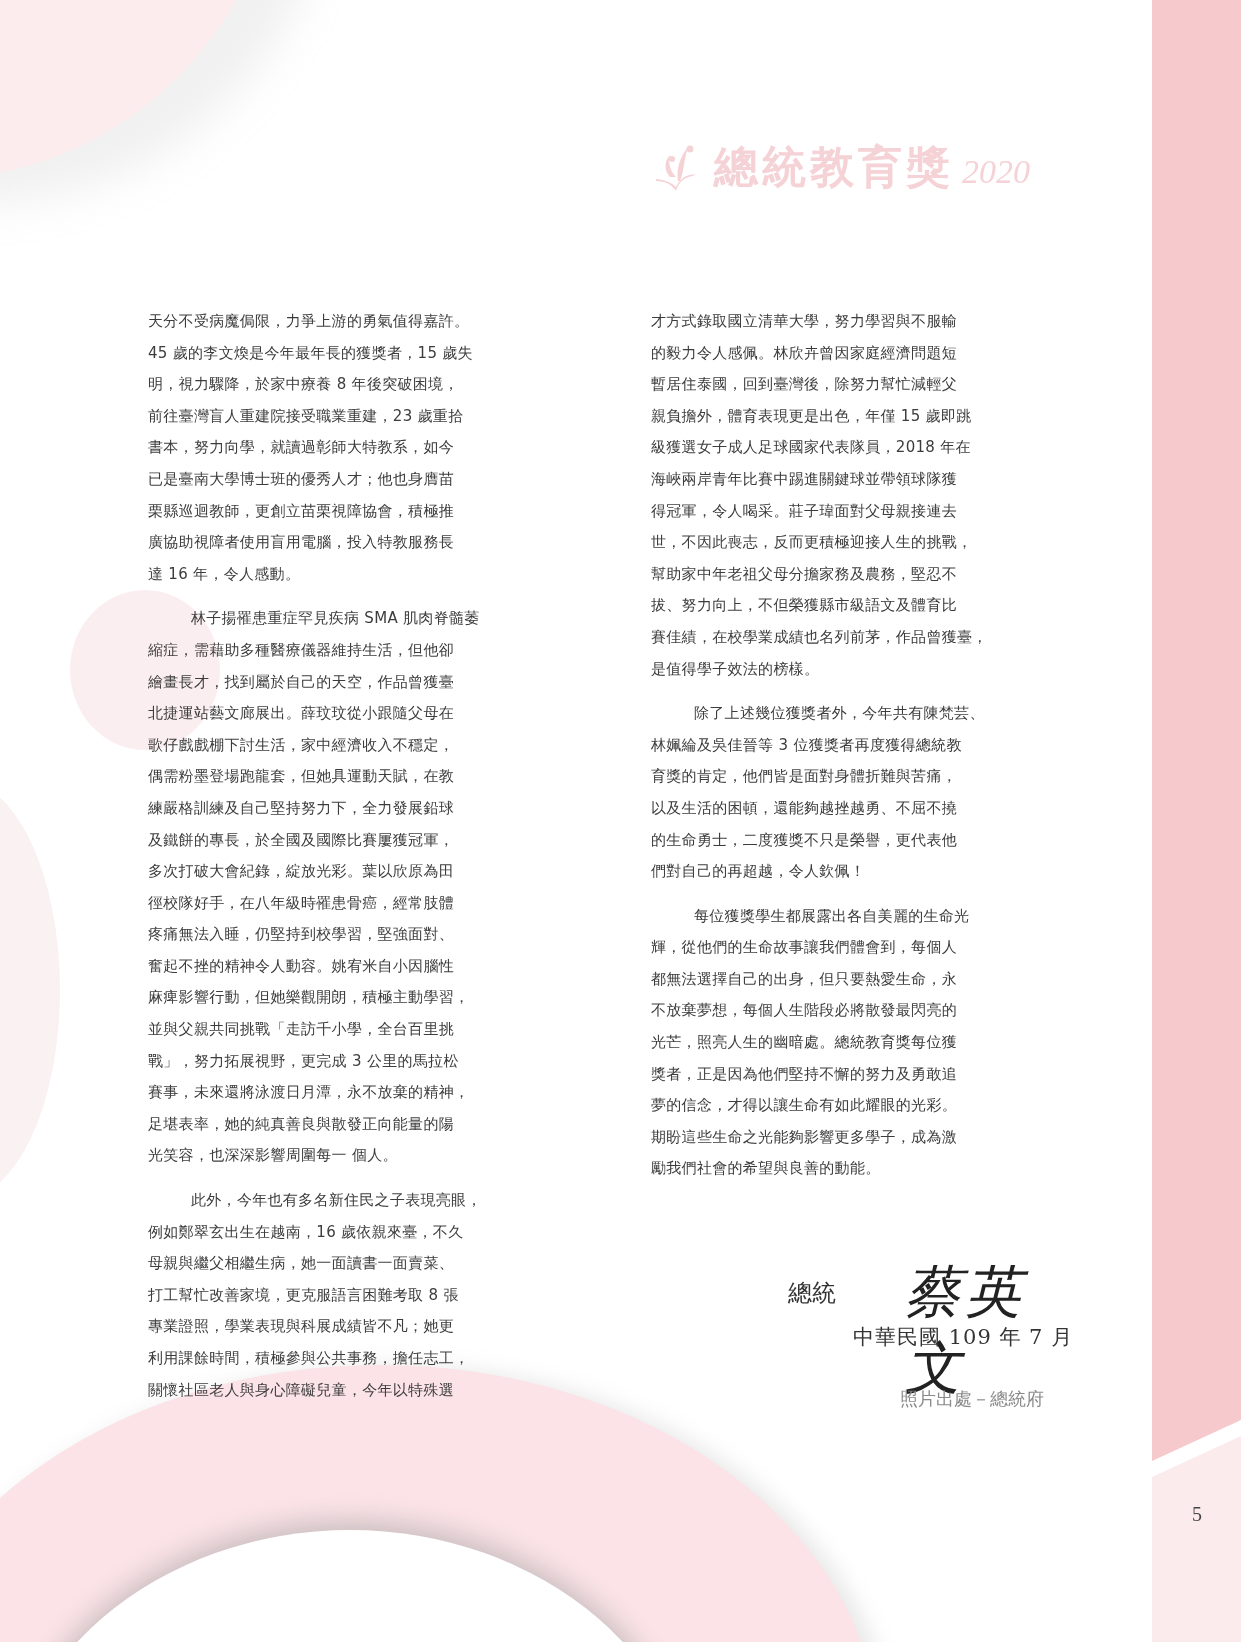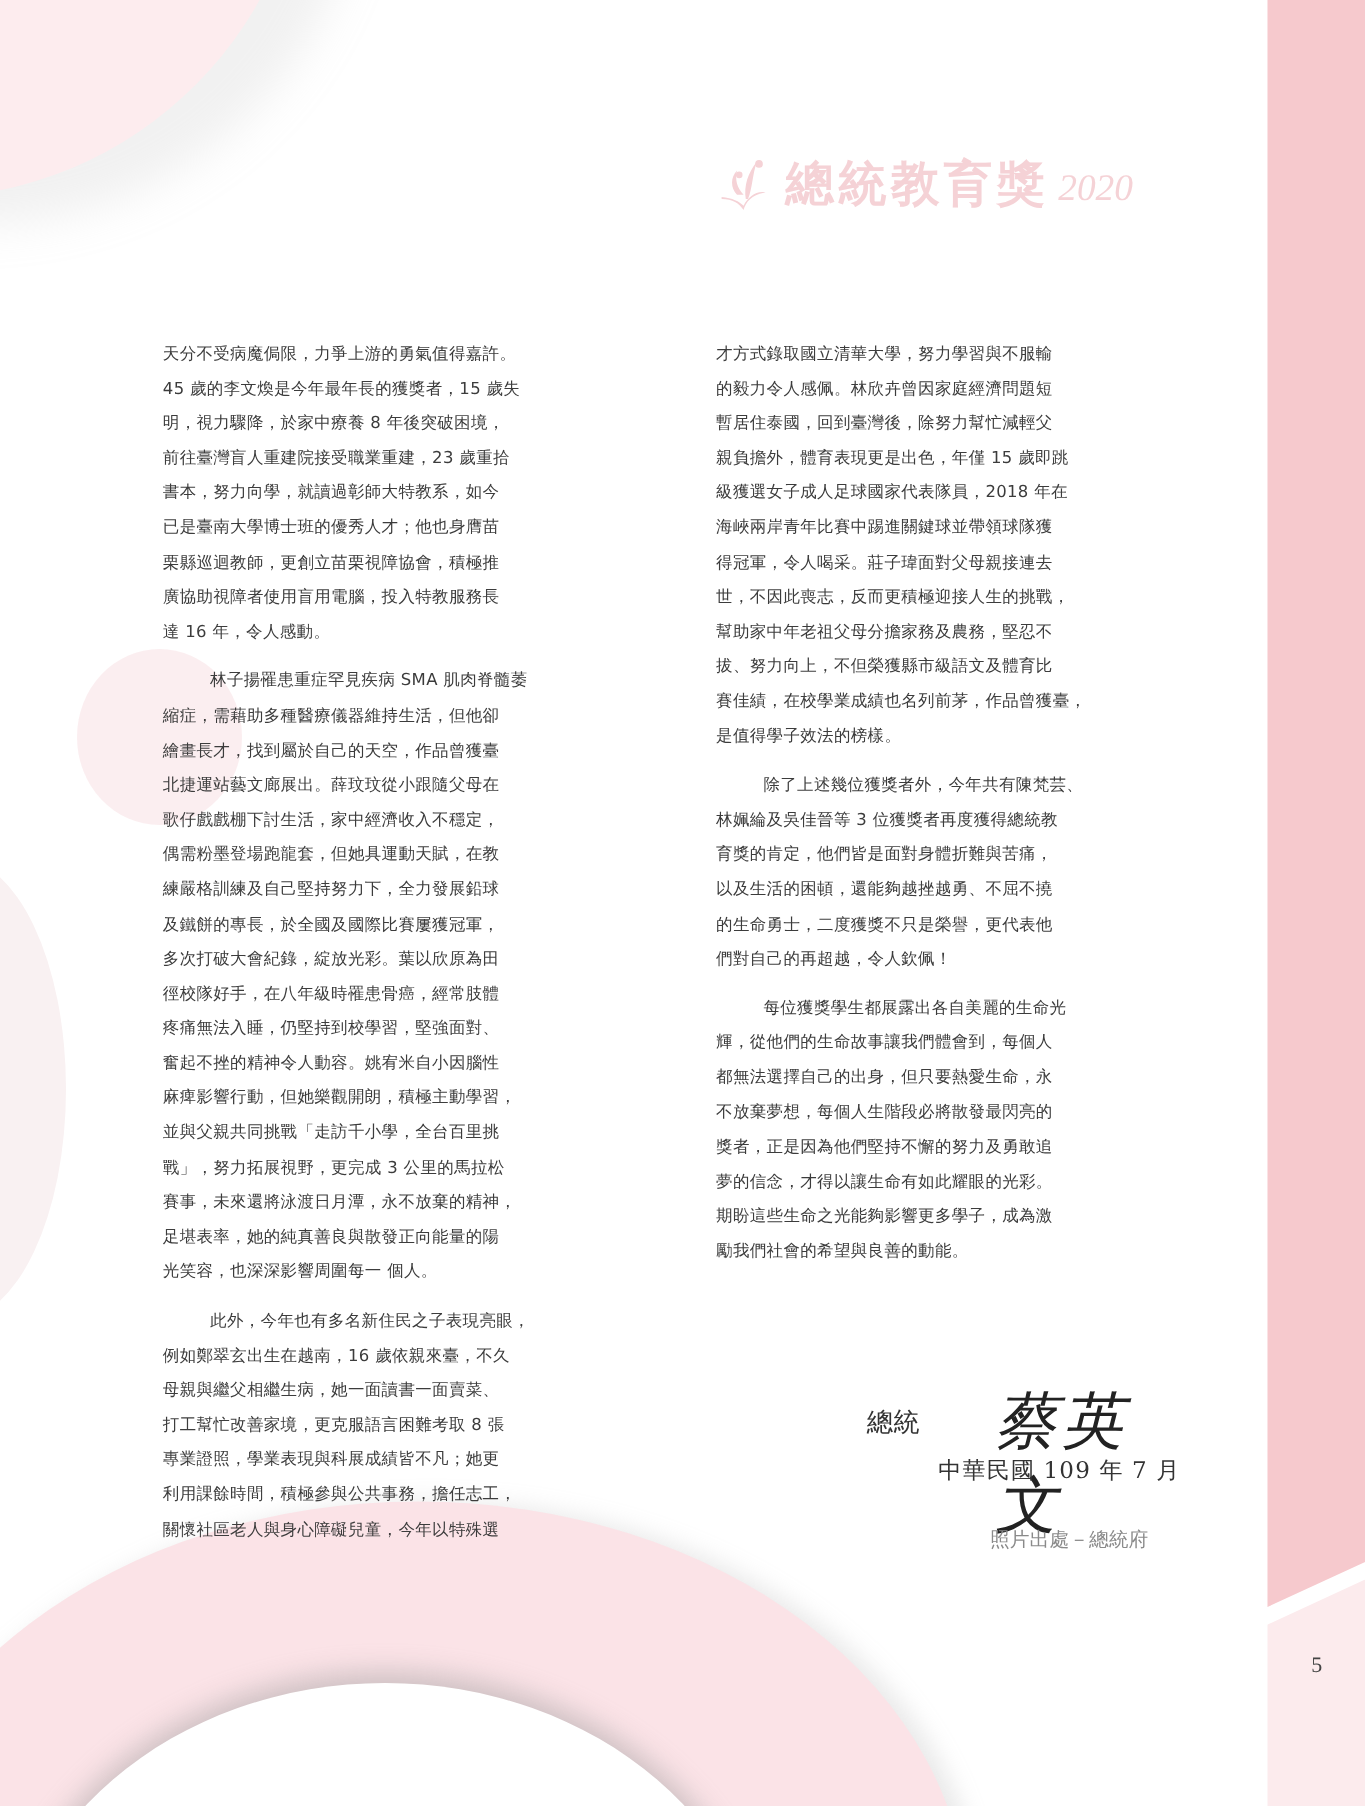--- a/index.html
+++ b/index.html
@@ -185,20 +185,21 @@
     <span class="line">育獎的肯定，他們皆是面對身體折難與苦痛，</span>
     <span class="line">以及生活的困頓，還能夠越挫越勇、不屈不撓</span>
     <span class="line">的生命勇士，二度獲獎不只是榮譽，更代表他</span>
     <span class="line">們對自己的再超越，令人欽佩！</span>
   </div>
   <div class="para">
     <span class="line indent">每位獲獎學生都展露出各自美麗的生命光</span>
     <span class="line">輝，從他們的生命故事讓我們體會到，每個人</span>
     <span class="line">都無法選擇自己的出身，但只要熱愛生命，永</span>
     <span class="line">不放棄夢想，每個人生階段必將散發最閃亮的</span>
+    <span class="line">光芒，照亮人生的幽暗處。總統教育獎每位獲</span>
     <span class="line">獎者，正是因為他們堅持不懈的努力及勇敢追</span>
     <span class="line">夢的信念，才得以讓生命有如此耀眼的光彩。</span>
     <span class="line">期盼這些生命之光能夠影響更多學子，成為激</span>
     <span class="line">勵我們社會的希望與良善的動能。</span>
   </div>
 </div>
 
 <div class="signature-block">
   <span class="sig-title">總統</span>
   <span class="sig-name">蔡英文</span>

